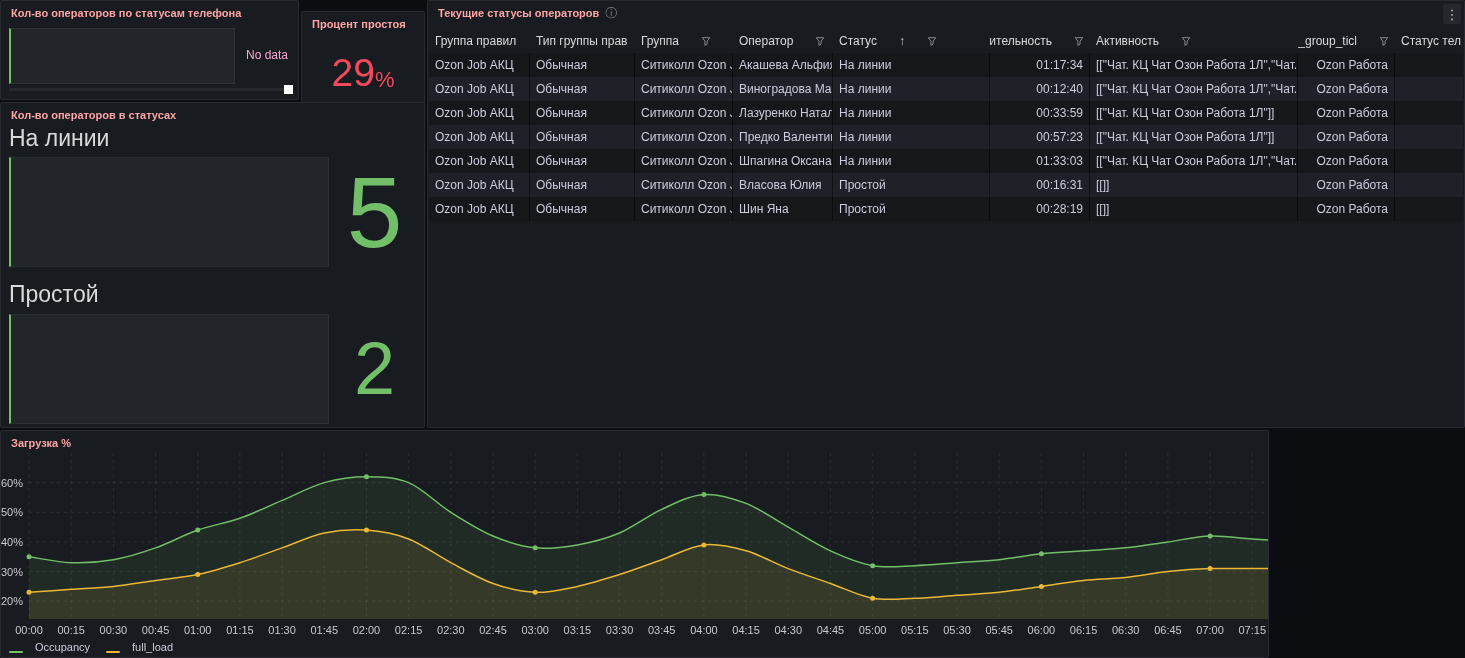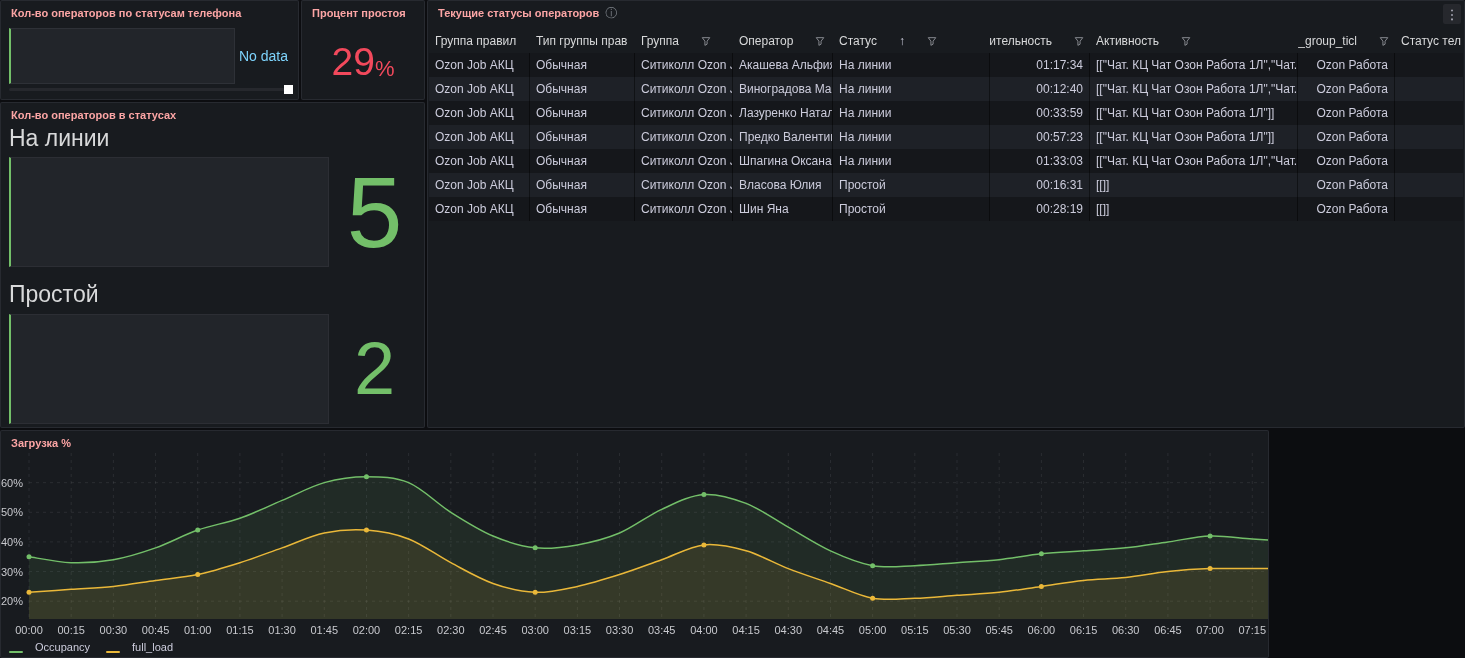--- a/index.html
+++ b/index.html
@@ -12,21 +12,21 @@
     position:absolute; background:#181b1f;
     border:1px solid rgba(204,204,220,0.09); border-radius:2px; overflow:hidden;
   }
   .panel-title-row { display:flex; align-items:center; gap:6px; padding:6px 10px 2px; }
   .panel-title { font-size:11px; font-weight:700; color:#fca5a5; white-space:nowrap; }
   .info-icon { color:#7b8087; font-size:12px; line-height:1; cursor:pointer; }
 
   
   .spark-frame { position:absolute; left:8px; top:27px; width:226px; height:56px;
     background:#22252a; border:1px solid rgba(204,204,220,0.07); border-left:2px solid #73bf69; }
-  .nodata { position:absolute; right:10px; top:47px; color:#7dd3fc; font-size:14px; }
+  .nodata { position:absolute; right:10px; top:47px; color:#f9a8d4; font-size:12px; }
   .hscroll-track { position:absolute; left:8px; bottom:8px; width:276px; height:3px; background:#26282d; border-radius:2px; cursor:pointer; }
   .hscroll-thumb { position:absolute; right:5px; bottom:5px; width:9px; height:9px; background:#ffffff; cursor:grab; }
 
   
   .idle-stat { position:absolute; left:0; right:0; top:26px; bottom:4px;
     display:flex; align-items:center; justify-content:center; color:#f2495c; }
   .idle-num { font-size:39px; font-weight:400; line-height:1; }
   .idle-unit { font-size:22px; font-weight:500; margin-top:16px; }
 
   
@@ -74,21 +74,21 @@
   <div class="panel" style="left:0;top:0;width:299px;height:100px">
     <div class="panel-title-row">
       <span class="panel-title">Кол-во операторов по статусам телефона</span>
     </div>
     <div class="spark-frame"></div>
     <div class="nodata">No data</div>
     <div class="hscroll-track"></div>
     <div class="hscroll-thumb"></div>
   </div>
 
-  <div class="panel" style="left:301px;top:0;width:124px;height:100px">
+  <div class="panel" style="left:301px;top:11px;width:124px;height:100px">
     <div class="panel-title-row">
       <span class="panel-title">Процент простоя</span>
     </div>
     <div class="idle-stat">
       <span class="idle-num">29</span>
         <span class="idle-unit">%</span>
     </div>
   </div>
 
   <div class="panel" style="left:0;top:102px;width:425px;height:326px">

